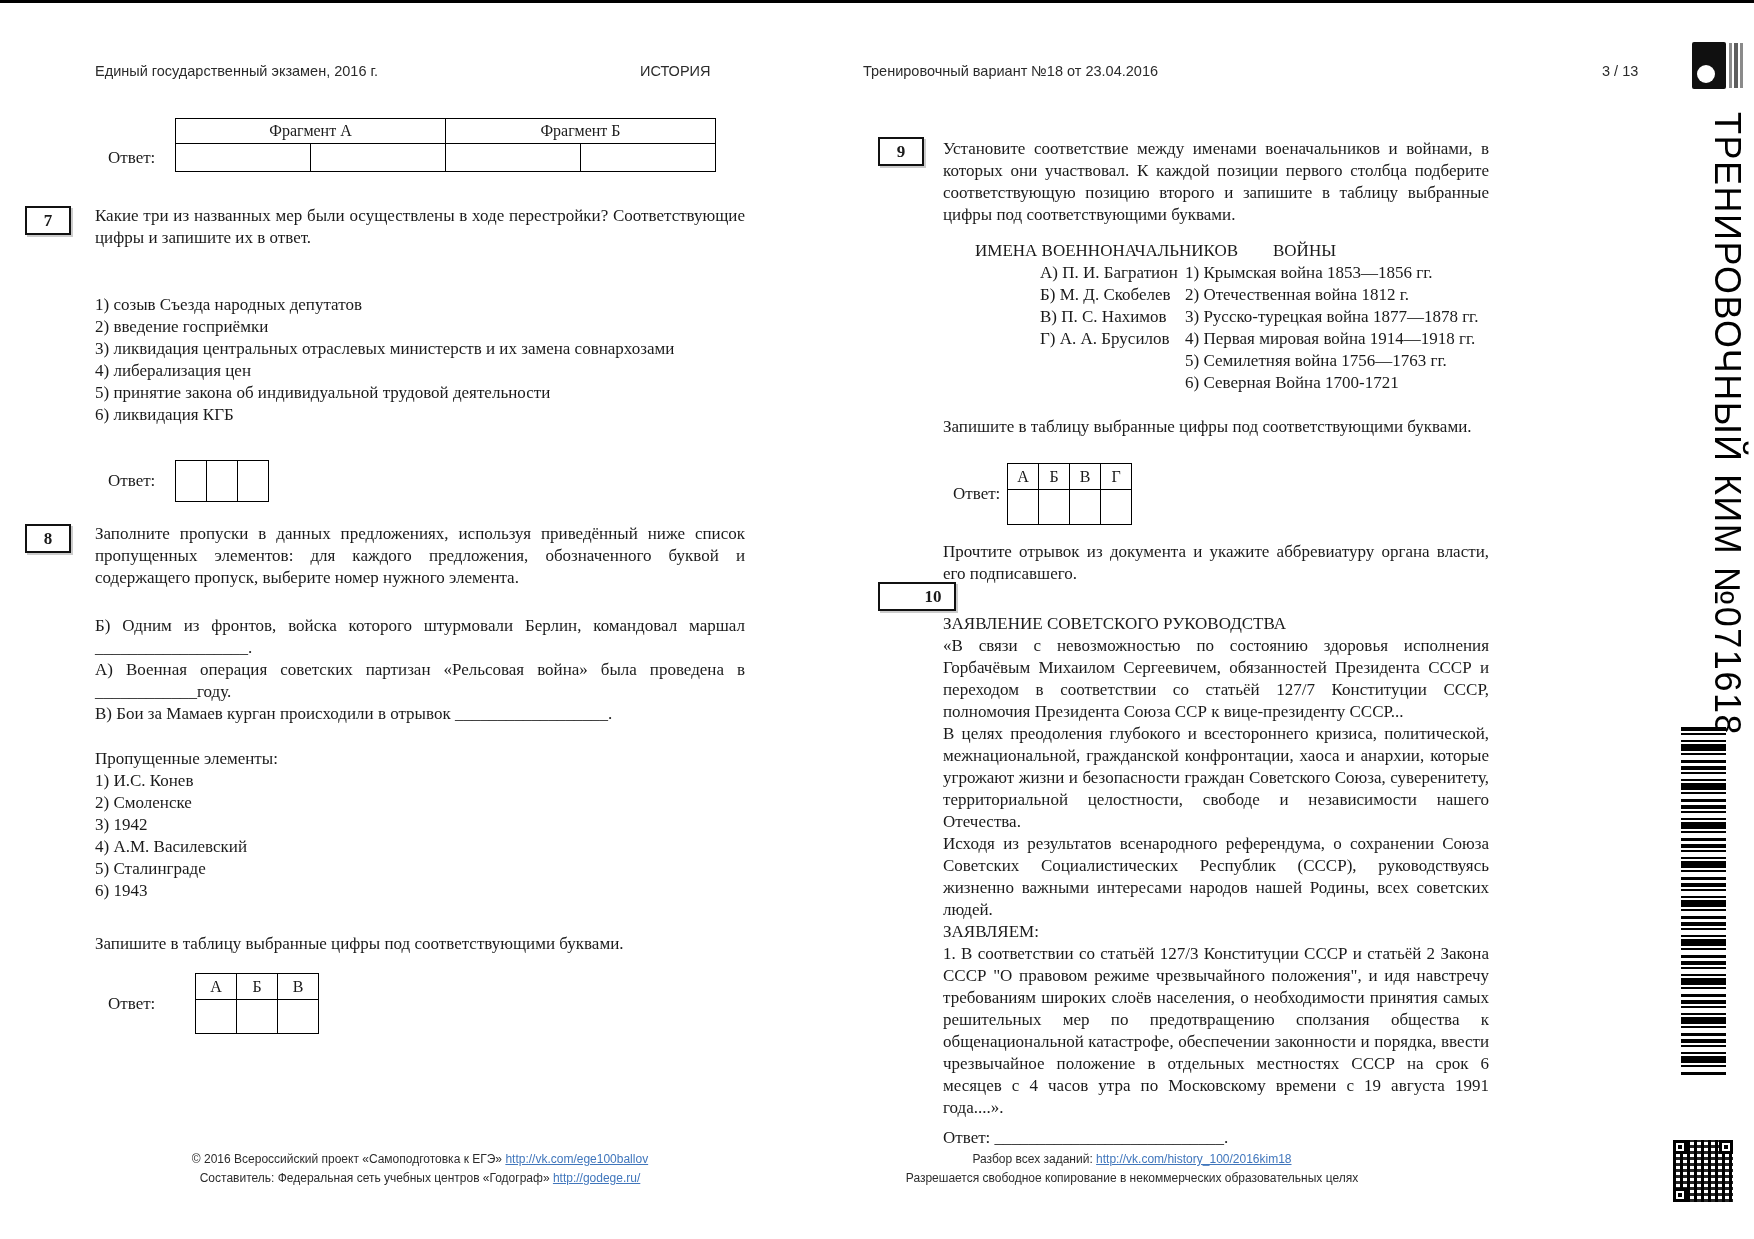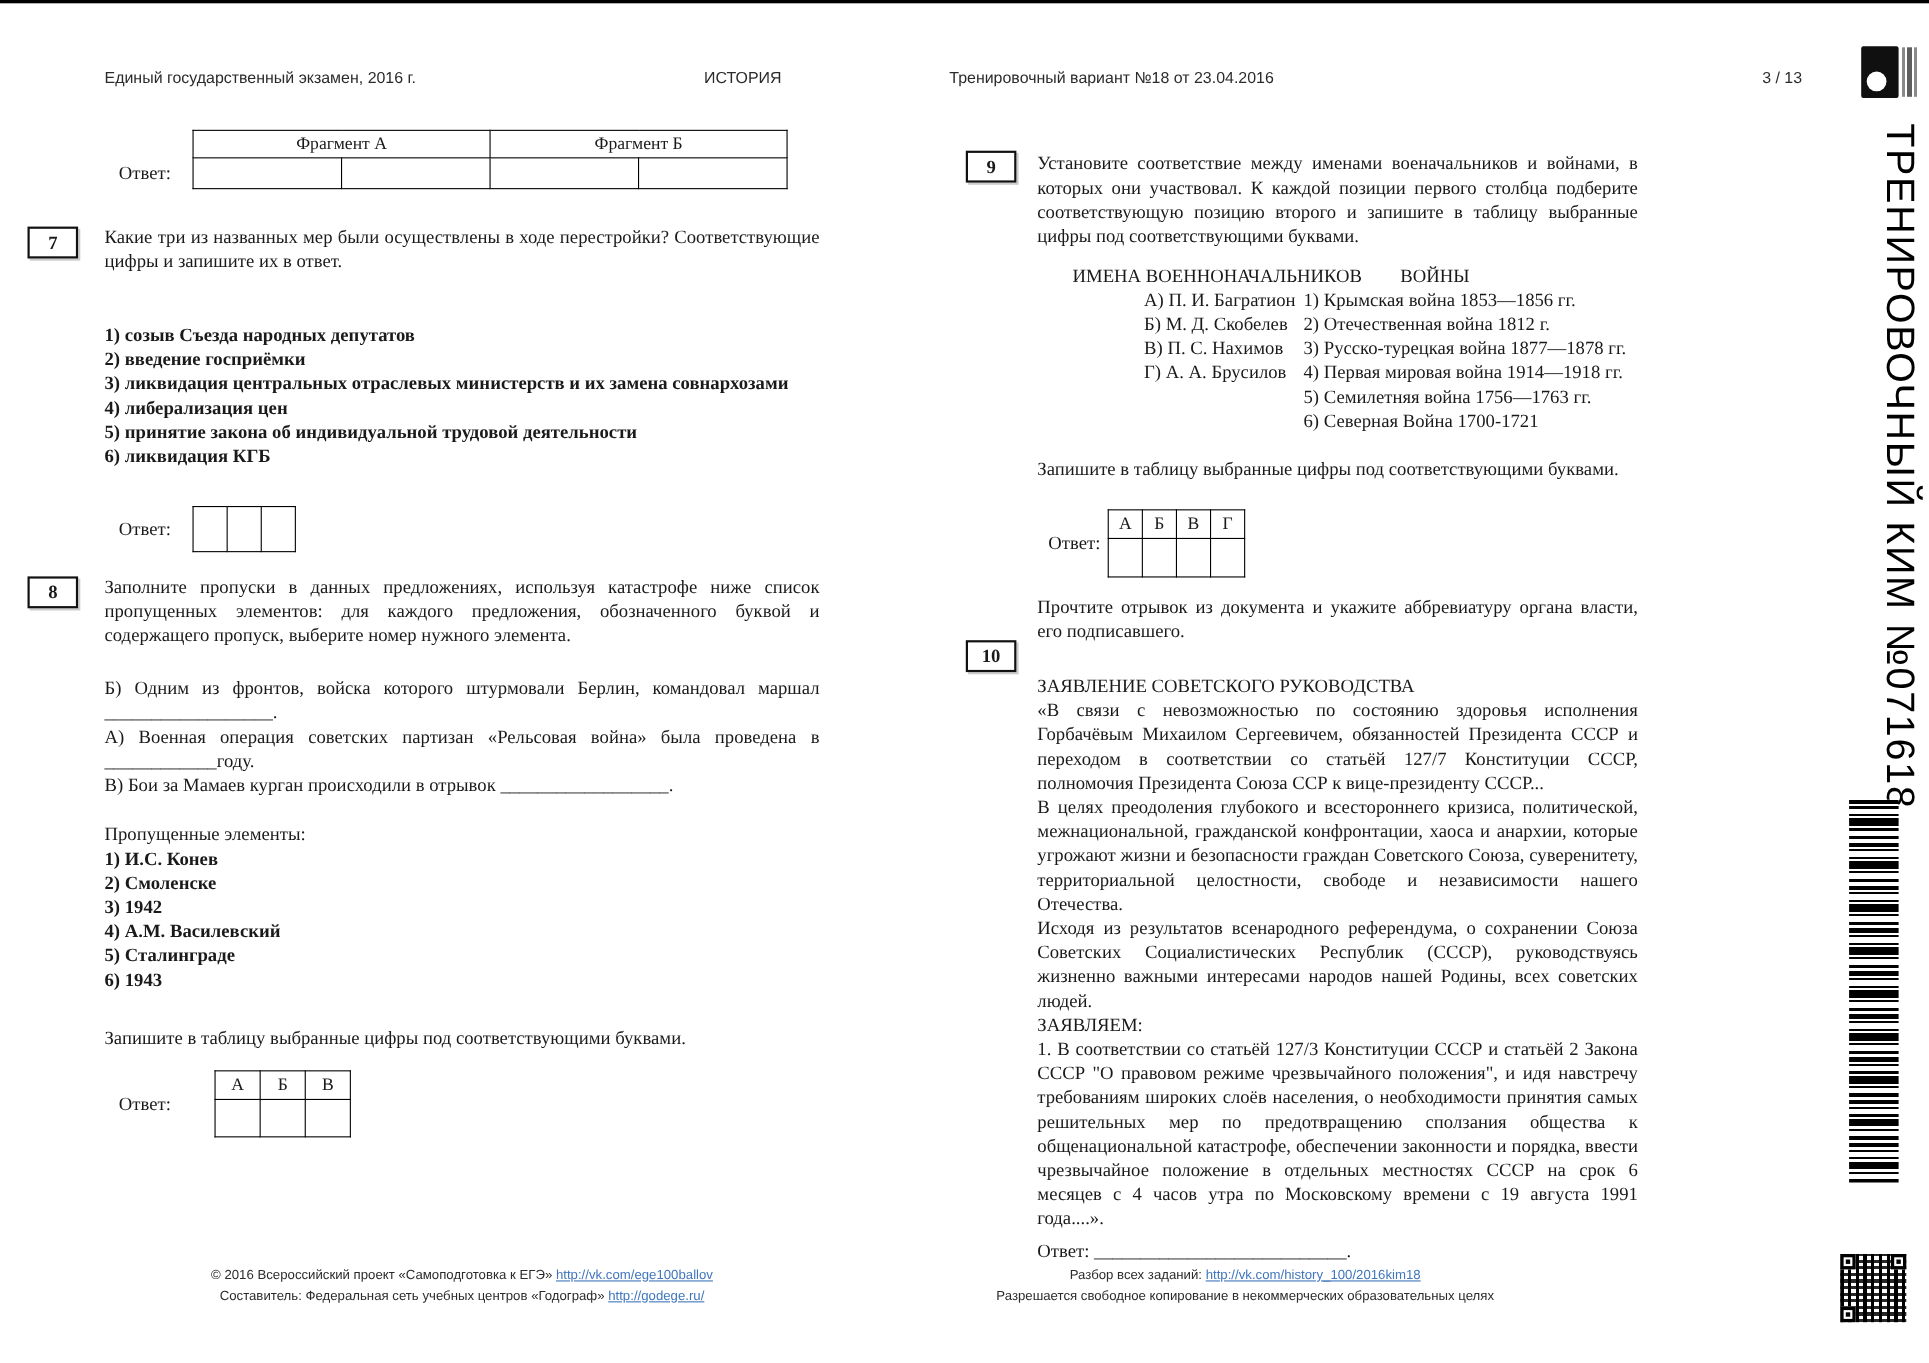--- a/index.html
+++ b/index.html
@@ -13,21 +13,21 @@
   
   .qnum{position:absolute;width:42px;height:25px;border:2px solid #111;background:#fff;
         text-align:center;line-height:25px;font-weight:bold;font-size:17px;
         box-shadow:2px 2px 0 rgba(110,110,110,.35);}
 
   
   .col{position:absolute;font-size:17px;line-height:22px;text-align:justify;}
   #leftcol{left:95px;top:205px;width:650px;}
   #rightcol{left:943px;top:138px;width:546px;}
 
-  .list div{text-align:left;font-weight:bold;}
+  .list div{text-align:left;}
   .plain{text-align:left;}
 
   
   .ansrow{display:flex;align-items:center;}
   .anslabel{display:inline-block;width:80px;padding-left:13px;box-sizing:border-box;font-size:17px;}
   table.ans{border-collapse:collapse;}
   table.ans th,table.ans td{border:1.6px solid #000;padding:0;font-weight:normal;
         font-size:16px;text-align:center;background:#fff;}
   #toptable{position:absolute;left:95px;top:118px;}
   #toptable th{width:134px;height:24px;}
@@ -97,21 +97,21 @@
         <td></td>
         <td></td>
       </tr>
     </tbody>
       </table>
   </div>
 
   <div class="qnum" style="left:25px;top:206px;">7</div>
   <div class="qnum" style="left:25px;top:524px;">8</div>
   <div class="qnum" style="left:878px;top:137px;">9</div>
-  <div class="qnum" style="left:878px;top:582px;">10</div>
+  <div class="qnum" style="left:878px;top:582px;padding-left:32px;">10</div>
 
   <div id="leftcol" class="col">
     <div>Какие три из названных мер были осуществлены в ходе перестройки? Соответствующие цифры и запишите их в ответ.</div>
 
     <div class="list" style="margin-top:45px;">
       <div>1) созыв Съезда народных депутатов</div>
       <div>2) введение госприёмки</div>
       <div>3) ликвидация центральных отраслевых министерств и их замена совнархозами</div>
       <div>4) либерализация цен</div>
       <div>5) принятие закона об индивидуальной трудовой деятельности</div>
@@ -124,21 +124,21 @@
         <tbody>
             <tr>
           <td></td>
           <td></td>
           <td></td>
         </tr>
       </tbody>
         </table>
     </div>
 
-    <div style="margin-top:21px;">Заполните пропуски в данных предложениях, используя катастрофе ниже список пропущенных элементов: для каждого предложения, обозначенного буквой и содержащего пропуск, выберите номер нужного  элемента.</div>
+    <div style="margin-top:21px;">Заполните пропуски в данных предложениях, используя приведённый ниже список пропущенных элементов: для каждого предложения, обозначенного буквой и содержащего пропуск, выберите номер нужного  элемента.</div>
 
     <div style="margin-top:26px;">
       <div>Б) Одним из фронтов, войска которого штурмовали Берлин, командовал маршал __________________.</div>
       <div>А) Военная операция советских партизан «Рельсовая война» была проведена в ____________году.</div>
       <div>В) Бои за Мамаев курган происходили в отрывок __________________.</div>
     </div>
 
     <div class="plain" style="margin-top:23px;">Пропущенные элементы:</div>
     <div class="list">
       <div>1) И.С. Конев</div>

